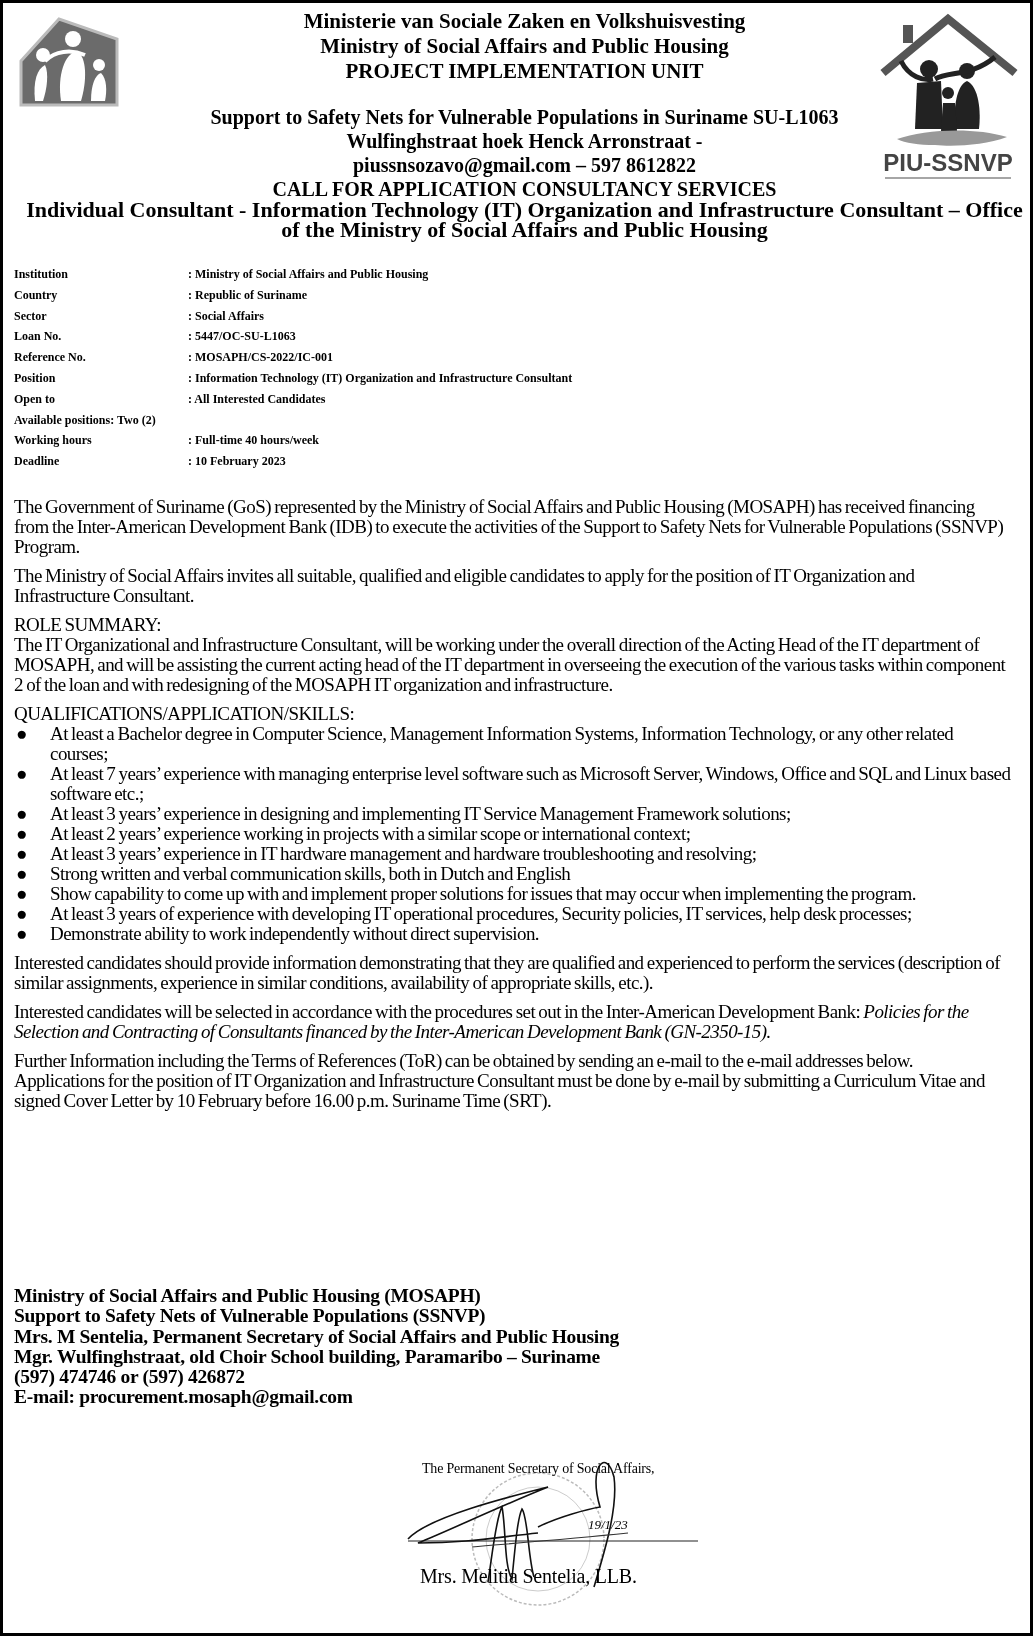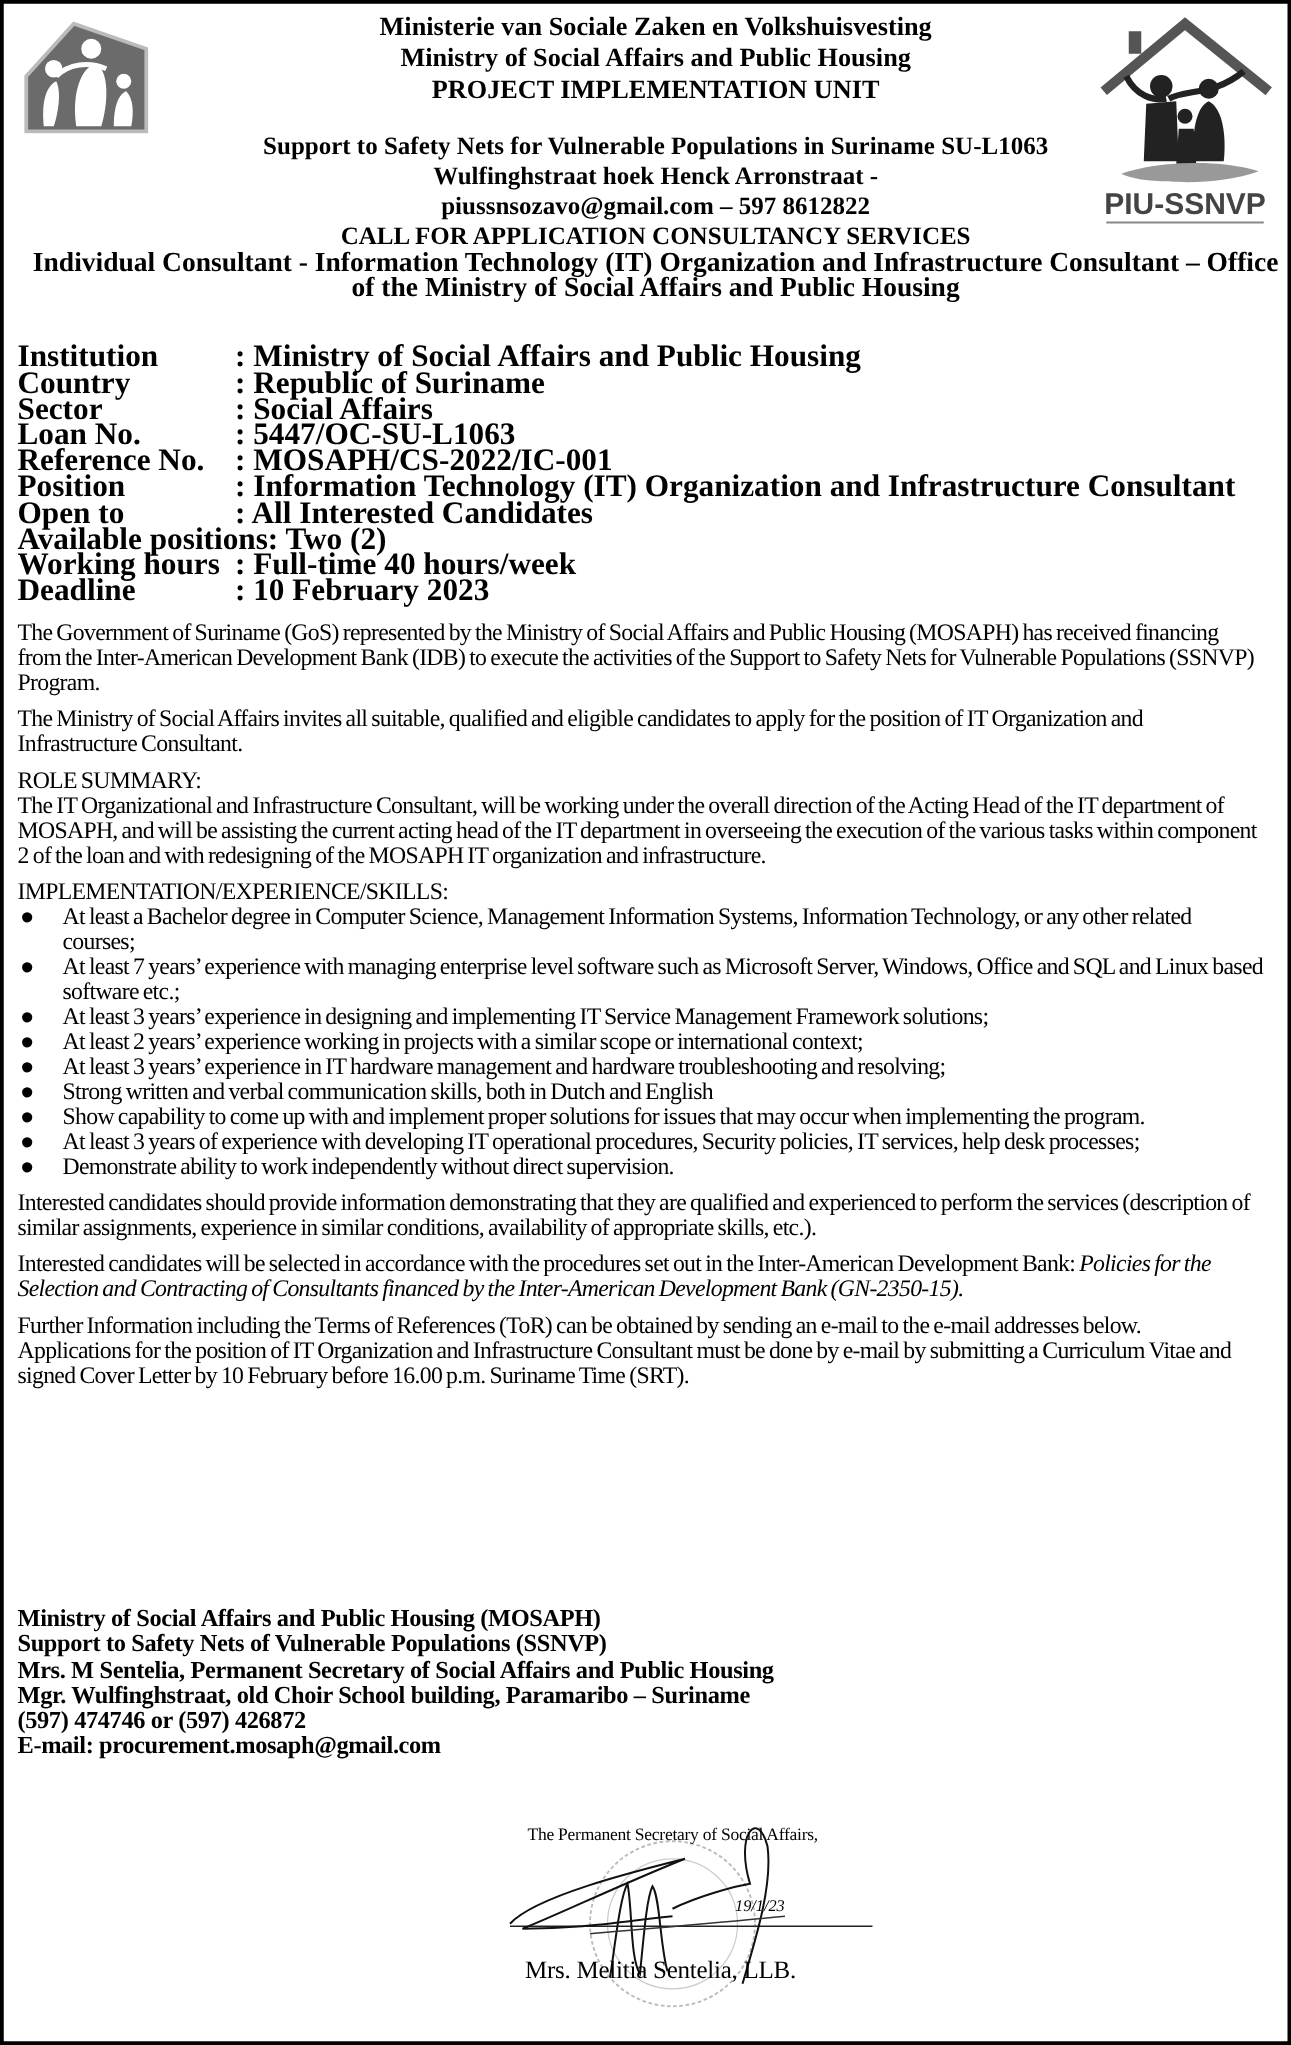--- a/index.html
+++ b/index.html
@@ -19,22 +19,22 @@
     position: absolute; left: 0; right: 0; top: 6px;
     text-align: center; font-weight: bold; font-size: 21px; line-height: 25px; padding-left: 16px;
   }
   .header .line { display: block; }
   .h-gap { height: 21px; }
   .contact { font-size: 20px; line-height: 24px; }
   .callfor { font-size: 20px; line-height: 21px; margin-top: 2px; }
   .subtitle { font-size: 22px; line-height: 20px; }
 
   .info {
-    position: absolute; left: 11px; top: 273px;
-    font-weight: bold; font-size: 25px; line-height: 20.8px;
+    position: absolute; left: 11px; top: 261px;
+    font-weight: bold; font-size: 12px; line-height: 20.8px;
   }
   .info-row { display: flex; white-space: nowrap; }
   .info-label { width: 174px; flex: none; }
   .info-label.wide { width: auto; }
 
   .body {
     position: absolute; left: 11px; right: 18px; top: 494px;
     font-size: 19px; line-height: 20px;
     letter-spacing: -0.55px; word-spacing: -1px;
     transform-origin: left top;
@@ -144,21 +144,21 @@
         <span class="info-label">Deadline</span>
         <span>: 10 February 2023</span>
       </div>
   </div>
 
   <div class="body">
     <p>The Government of Suriname (GoS) represented by the Ministry of Social Affairs and Public Housing (MOSAPH) has received financing from the Inter-American Development Bank (IDB) to execute the activities of the Support to Safety Nets for Vulnerable Populations (SSNVP) Program.</p>
     <p>The Ministry of Social Affairs invites all suitable, qualified and eligible candidates to apply for the position of IT Organization and Infrastructure Consultant.</p>
     <p class="heading">ROLE SUMMARY:</p>
     <p>The IT Organizational and Infrastructure Consultant, will be working under the overall direction of the Acting Head of the IT department of MOSAPH, and will be assisting the current acting head of the IT department in overseeing the execution of the various tasks within component 2 of the loan and with redesigning of the MOSAPH IT organization and infrastructure.</p>
-    <p class="heading">IMPLEMENTATION/EXPERIENCE/SKILLS:</p>
+    <p class="heading">QUALIFICATIONS/APPLICATION/SKILLS:</p>
     <ul>
       <li><span class="bullet">●</span><span>At least a Bachelor degree in Computer Science, Management Information Systems, Information Technology, or any other related courses;</span></li>
       <li><span class="bullet">●</span><span>At least 7 years’ experience with managing enterprise level software such as Microsoft Server, Windows, Office and SQL and Linux based software etc.;</span></li>
       <li><span class="bullet">●</span><span>At least 3 years’ experience in designing and implementing IT Service Management Framework solutions;</span></li>
       <li><span class="bullet">●</span><span>At least 2 years’ experience working in projects with a similar scope or international context;</span></li>
       <li><span class="bullet">●</span><span>At least 3 years’ experience in IT hardware management and hardware troubleshooting and resolving;</span></li>
       <li><span class="bullet">●</span><span>Strong written and verbal communication skills, both in Dutch and English</span></li>
       <li><span class="bullet">●</span><span>Show capability to come up with and implement proper solutions for issues that may occur when implementing the program.</span></li>
       <li><span class="bullet">●</span><span>At least 3 years of experience with developing IT operational procedures, Security policies, IT services, help desk processes;</span></li>
       <li><span class="bullet">●</span><span>Demonstrate ability to work independently without direct supervision.</span></li>

